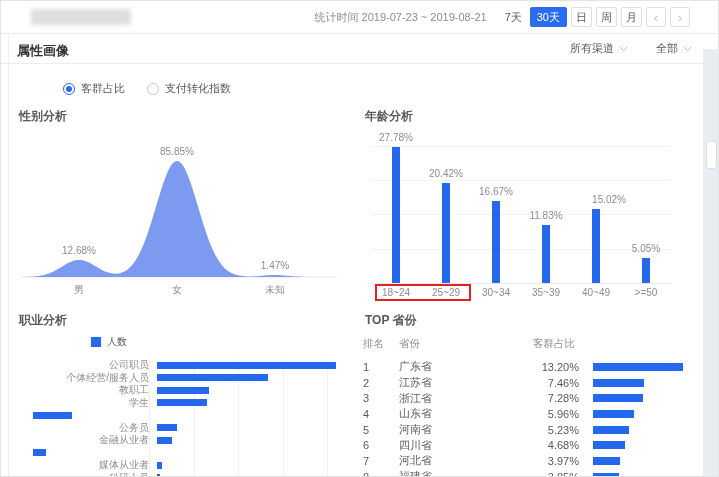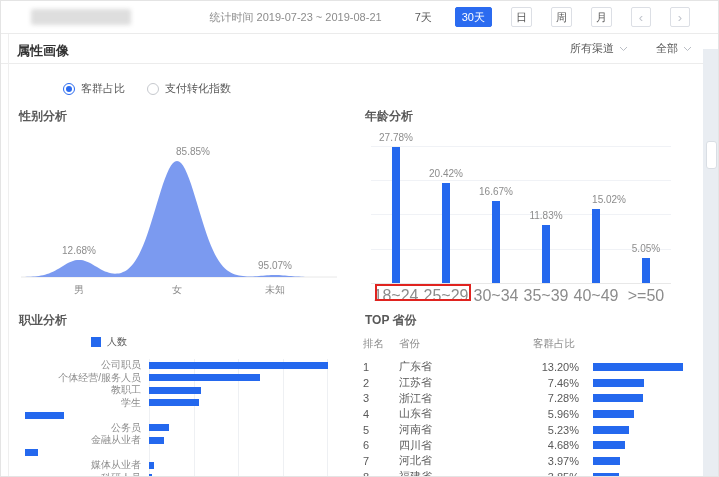--- a/index.html
+++ b/index.html
@@ -3,21 +3,21 @@
 <meta charset="utf-8">
 <style>
   * { margin:0; padding:0; box-sizing:border-box; }
   html,body { background:#fff; }
   body { font-family:"Liberation Sans","DejaVu Sans",sans-serif; color:#595959; }
   .page { position:relative; width:719px; height:477px; background:#fff; overflow:hidden; border:1px solid #e4e4e4; }
 
   
   .topbar { height:33px; display:flex; align-items:center; padding:0 28px 0 30px; border-bottom:1px solid #ebebeb; background:#fff; }
   .redacted { width:100px; height:16px; background:#dedede; border-radius:2px; filter:blur(2px); }
-  .topbar-right { margin-left:auto; display:flex; align-items:center; gap:19px; }
+  .topbar-right { margin-left:auto; display:flex; align-items:center; gap:4px; }
   .stat-time { font-size:11px; color:#8c8c8c; margin-right:10px; white-space:nowrap; }
   .tb-btn { font-size:11px; height:20px; min-width:20px; padding:0 4px; display:flex; align-items:center; justify-content:center;
             background:#fff; border:1px solid #dcdfe5; color:#595959; border-radius:2px; cursor:pointer; font-family:inherit; }
   .tb-btn.plain { border:none; background:transparent; }
   .tb-btn.active { background:#2b6bf0; border-color:#2b6bf0; color:#fff; padding:0 6px; }
   .tb-btn.arrow { color:#c0c4cc; font-size:13px; }
 
   
   .subheader { position:relative; height:30px; border-bottom:1px solid #ececec; }
   .page-title { position:absolute; left:16px; bottom:3px; font-size:13px; font-weight:700; color:#333; }
@@ -40,29 +40,29 @@
   .g-label { position:absolute; width:50px; text-align:center; font-size:10px; color:#8c8c8c; }
   .g-value { position:absolute; width:60px; text-align:center; font-size:10px; color:#8c8c8c; }
 
   
   .age-chart { position:relative; width:300px; height:172px; margin-left:8px; }
   .age-grid { position:absolute; left:0; width:100%; height:1px; background:#f0f2f6; }
   .age-base { position:absolute; left:0; top:152px; width:100%; height:1px; background:#e8e8e8; }
   .age-cell { position:absolute; top:0; width:50px; height:172px; }
   .age-bar { position:absolute; left:21px; width:8px; background:#2468ee; }
   .age-val { position:absolute; left:-5px; width:60px; text-align:center; font-size:10px; color:#8c8c8c; }
-  .age-cat { position:absolute; top:156px; left:0; width:50px; text-align:center; font-size:16px; color:#8c8c8c; }
+  .age-cat { position:absolute; top:156px; left:0; width:50px; text-align:center; font-size:10px; color:#8c8c8c; }
   .age-highlight { position:absolute; left:4px; top:153px; width:96px; height:17px; border:2px solid #e0231f; }
 
   
   .occ-legend { display:flex; align-items:center; gap:6px; font-size:10px; color:#595959; margin:2px 0 10px 74px; }
   .legend-swatch { width:10px; height:10px; background:#2468ee; }
   .occ-chart { position:relative; width:324px; height:142px; }
   .occ-grid { position:absolute; top:0; height:126px; width:1px; background:#eef0f3; }
-  .occ-row { position:absolute; left:8px; width:100%; height:12.5px; display:flex; align-items:center; }
+  .occ-row { position:absolute; left:16px; width:100%; height:12.5px; display:flex; align-items:center; }
   .occ-label { width:124px; text-align:right; padding-right:8px; font-size:10px; color:#8c8c8c; white-space:nowrap; }
   .occ-bar { height:7px; background:#2468ee; }
 
   
   .prov-table { width:100%; font-size:11px; }
   .prov-header, .prov-row { display:grid; grid-template-columns:36px 134px 54px 1fr; align-items:center; }
   .prov-header { color:#8c8c8c; font-size:10.5px; height:18px; margin:4px 0 6px 0; }
   .prov-row { height:15.7px; color:#595959; }
   .col-share { text-align:right; padding-right:8px; }
   .prov-bar { height:8px; background:#2468ee; margin-left:6px; }
@@ -124,21 +124,21 @@
 
     <div class="grid">
 
       <section>
         <h3 class="sec-title">性别分析</h3>
         <div class="gender-chart" id="genderChart">
           <svg width="324" height="150">
             <line x1="4" y1="146" x2="320" y2="146" stroke="#e8e8e8" stroke-width="1"></line>
             <path id="genderPath" fill="#7b9af0" d="M4,146 L4,145.9 L6,145.9 L8,145.9 L10,145.8 L12,145.8 L14,145.7 L16,145.6 L18,145.4 L20,145.2 L22,144.9 L24,144.6 L26,144.2 L28,143.7 L30,143.1 L32,142.4 L34,141.6 L36,140.7 L38,139.7 L40,138.6 L42,137.4 L44,136.2 L46,135.0 L48,133.8 L50,132.6 L52,131.6 L54,130.7 L56,129.9 L58,129.3 L60,129.0 L62,128.9 L64,129.0 L66,129.3 L68,129.9 L70,130.7 L72,131.6 L74,132.6 L76,133.8 L78,134.9 L80,136.1 L82,137.3 L84,138.4 L86,139.4 L88,140.4 L90,141.1 L92,141.8 L94,142.3 L96,142.6 L98,142.7 L100,142.6 L102,142.4 L104,141.9 L106,141.1 L108,140.2 L110,138.9 L112,137.3 L114,135.3 L116,133.0 L118,130.2 L120,127.0 L122,123.4 L124,119.3 L126,114.7 L128,109.7 L130,104.2 L132,98.3 L134,92.1 L136,85.6 L138,79.0 L140,72.3 L142,65.7 L144,59.2 L146,53.1 L148,47.5 L150,42.4 L152,38.1 L154,34.6 L156,32.1 L158,30.5 L160,30.0 L162,30.5 L164,32.1 L166,34.6 L168,38.1 L170,42.4 L172,47.5 L174,53.1 L176,59.2 L178,65.7 L180,72.3 L182,79.0 L184,85.6 L186,92.1 L188,98.3 L190,104.2 L192,109.7 L194,114.7 L196,119.3 L198,123.4 L200,127.1 L202,130.3 L204,133.1 L206,135.5 L208,137.5 L210,139.2 L212,140.6 L214,141.7 L216,142.7 L218,143.4 L220,144.0 L222,144.5 L224,144.8 L226,145.1 L228,145.2 L230,145.4 L232,145.4 L234,145.4 L236,145.4 L238,145.3 L240,145.2 L242,145.0 L244,144.8 L246,144.7 L248,144.5 L250,144.3 L252,144.2 L254,144.1 L256,144.0 L258,144.0 L260,144.0 L262,144.1 L264,144.2 L266,144.4 L268,144.5 L270,144.7 L272,144.9 L274,145.1 L276,145.2 L278,145.4 L280,145.5 L282,145.6 L284,145.7 L286,145.8 L288,145.9 L290,145.9 L292,145.9 L294,146.0 L296,146.0 L298,146.0 L300,146.0 L302,146.0 L304,146.0 L306,146.0 L308,146.0 L310,146.0 L312,146.0 L314,146.0 L316,146.0 L318,146.0 L320,146.0 L320,146 Z"></path>
           </svg>
-        <div class="g-label" style="left: 37px; top: 152px;">男</div><div class="g-value" style="left: 32px; top: 113.867px;">12.68%</div><div class="g-label" style="left: 135px; top: 152px;">女</div><div class="g-value" style="left: 146px; top: 15px;">85.85%</div><div class="g-label" style="left: 233px; top: 152px;">未知</div><div class="g-value" style="left: 228px; top: 129.014px;">95.07%</div></div>
+        <div class="g-label" style="left: 37px; top: 152px;">男</div><div class="g-value" style="left: 32px; top: 113.867px;">12.68%</div><div class="g-label" style="left: 135px; top: 152px;">女</div><div class="g-value" style="left: 130px; top: 15px;">85.85%</div><div class="g-label" style="left: 233px; top: 152px;">未知</div><div class="g-value" style="left: 228px; top: 129.014px;">1.47%</div></div>
       </section>
 
       <section>
         <h3 class="sec-title">年龄分析</h3>
         <div class="age-chart" id="ageChart">
           <div class="age-base"></div>
 
         <div class="age-grid" style="top: 117.731px;"></div>
             <div class="age-grid" style="top: 83.4615px;"></div>
             <div class="age-grid" style="top: 49.1922px;"></div>

